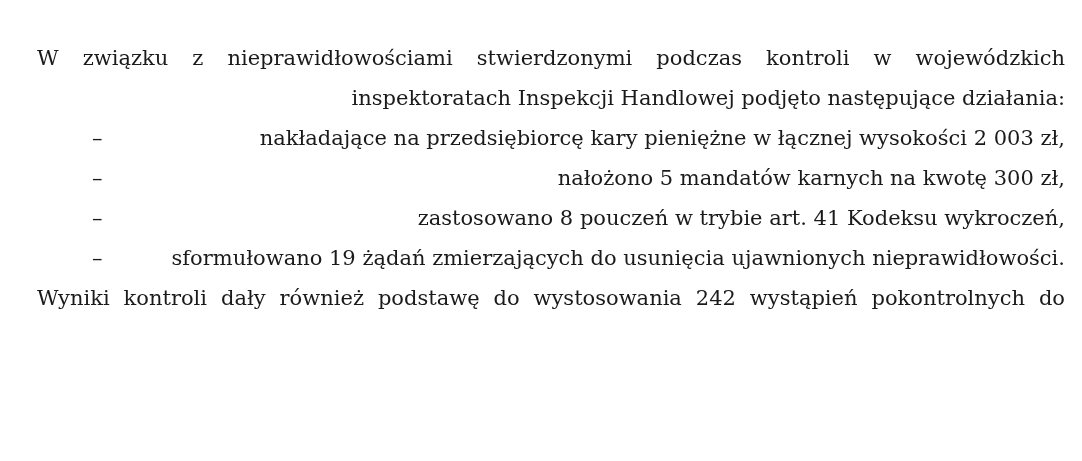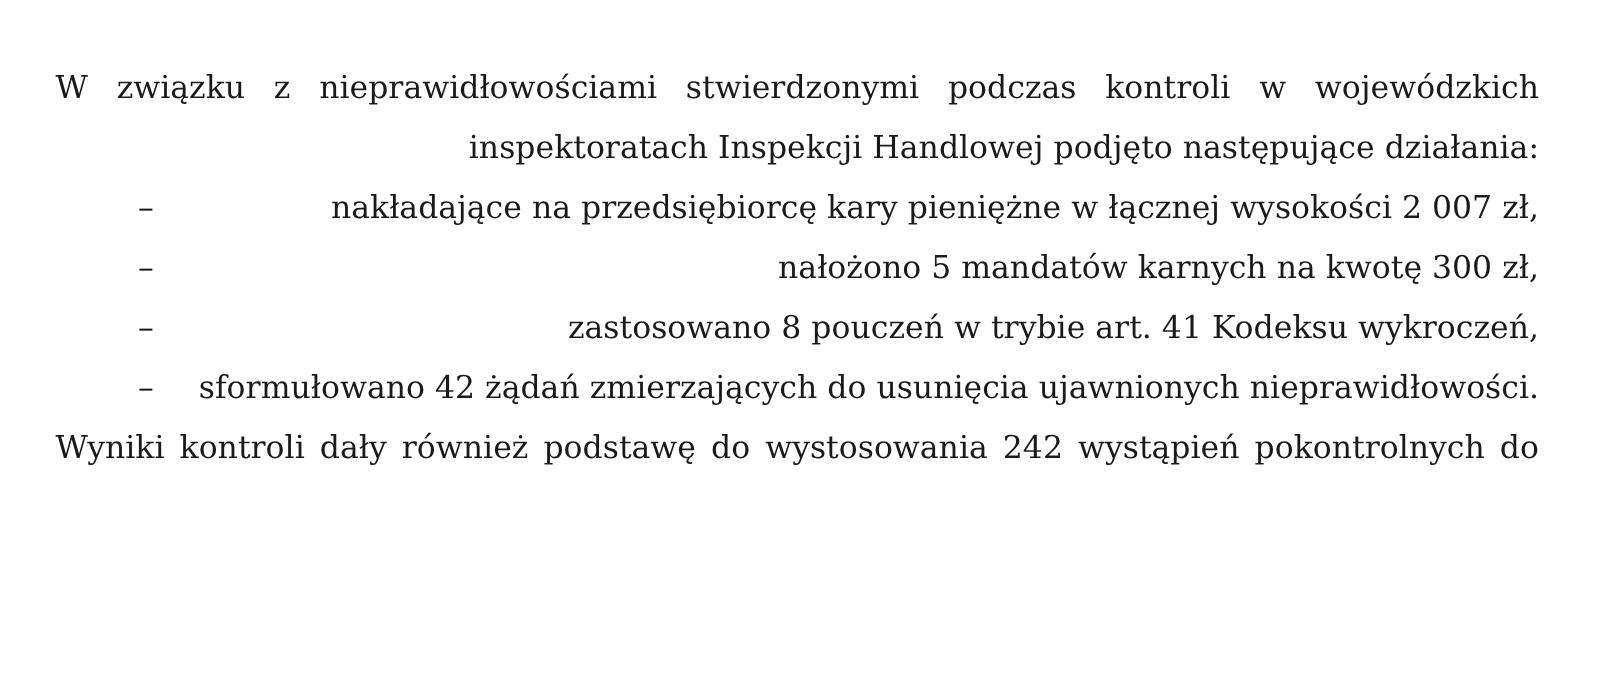--- a/index.html
+++ b/index.html
@@ -5,21 +5,21 @@
   html, body {
     margin: 0;
     padding: 0;
     background: #ffffff;
   }
   .page {
     position: relative;
     width: 1082px;
     height: 461px;
     box-sizing: border-box;
-    padding: 38px 56px 0 37px;
+    padding: 38px 17px 0 37px;
     background: #ffffff;
     font-family: "DejaVu Serif", "Liberation Serif", serif;
     font-size: 21px;
     color: #1a1a1a;
     overflow: hidden;
   }
   .line {
     display: block;
     line-height: 40px;
     text-align: right;
@@ -52,36 +52,36 @@
 
   <p class="para">
     <span class="line justify">W związku z nieprawidłowościami stwierdzonymi podczas kontroli w wojewódzkich</span>
     <span class="line">inspektoratach Inspekcji Handlowej podjęto następujące działania:</span>
   </p>
 
   <div class="list">
 
     <div class="item">
       <span class="dash">–</span>
-      <span class="line">nakładające na przedsiębiorcę kary pieniężne w łącznej wysokości 2 007 zł,</span>
+      <span class="line">nakładające na przedsiębiorcę kary pieniężne w łącznej wysokości 2 003 zł,</span>
     </div>
 
     <div class="item">
       <span class="dash">–</span>
       <span class="line">nałożono 5 mandatów karnych na kwotę 300 zł,</span>
     </div>
 
     <div class="item">
       <span class="dash">–</span>
       <span class="line">zastosowano 8 pouczeń w trybie art. 41 Kodeksu wykroczeń,</span>
     </div>
 
     <div class="item">
       <span class="dash">–</span>
-      <span class="line">sformułowano 42 żądań zmierzających do usunięcia ujawnionych nieprawidłowości.</span>
+      <span class="line">sformułowano 19 żądań zmierzających do usunięcia ujawnionych nieprawidłowości.</span>
     </div>
 
   </div>
 
   <p class="para">
     <span class="line justify">Wyniki kontroli dały również podstawę do wystosowania 242 wystąpień pokontrolnych do</span>
   </p>
 
 </div>
 

